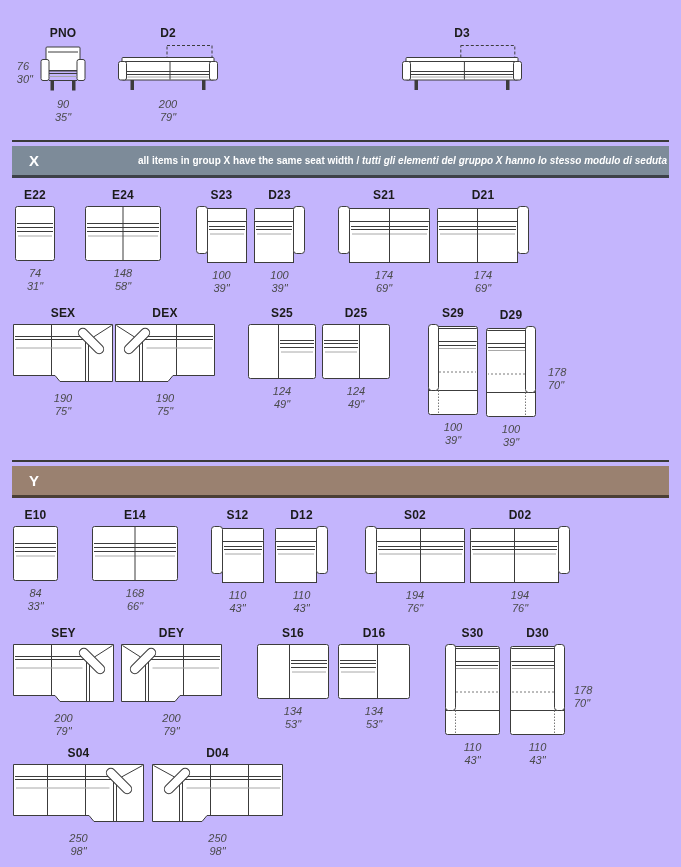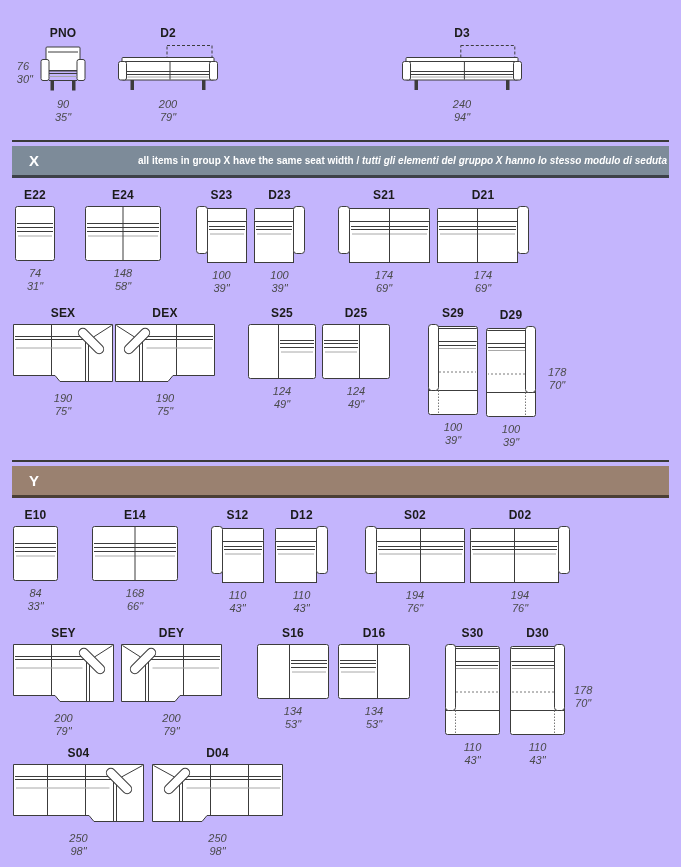--- a/index.html
+++ b/index.html
@@ -6,21 +6,21 @@
   html,body{background:#fff;}
   body{font-family:"Liberation Sans",sans-serif;}
   .page{position:relative;width:681px;height:867px;background:#c4b5fd;overflow:hidden;}
 
   .mod{position:absolute;text-align:center;}
   .mod-label{font-size:12px;font-weight:700;color:#1b1b1b;height:14px;line-height:14px;margin-bottom:4px;letter-spacing:.2px;}
   .mod-draw{display:flex;justify-content:center;}
   .mod-draw svg{display:block;}
   .mod-dims{margin-top:6px;font-size:11px;font-style:italic;color:#4a4a4a;line-height:13px;}
   .side-dim{position:absolute;right:100%;padding-right:7px;top:34px;font-size:11px;font-style:italic;color:#4a4a4a;line-height:13px;text-align:left;white-space:nowrap;}
-  .depth-dim{position:absolute;left:100%;padding-left:9px;top:58px;font-size:11px;font-style:italic;color:#4a4a4a;line-height:13px;text-align:center;white-space:nowrap;}
+  .depth-dim{position:absolute;left:100%;padding-left:9px;top:58px;font-size:11px;font-style:italic;color:#4a4a4a;line-height:13px;text-align:left;white-space:nowrap;}
 
   .sep{position:absolute;left:12px;width:657px;height:2px;background:#3a3a3a;}
   .banner{position:absolute;left:12px;width:657px;height:32px;display:flex;align-items:center;border-bottom:3px solid #3d4148;}
   .banner-letter{color:#fff;font-weight:700;font-size:15px;margin-left:17px;}
   .banner-desc{color:#fff;font-weight:700;font-size:10px;margin-left:auto;margin-right:2px;white-space:nowrap;}
   .banner-desc i{font-style:italic;}
   .banner-x{background:#7d8b99;}
   .banner-y{background:#9a8170;border-bottom-color:#4a3f35;}
 </style>
 </head>
@@ -88,24 +88,20 @@
           <rect x="0.5" y="17.5" width="8" height="18.5" rx="2" fill="#fff" stroke="#3c3c3c"></rect>
           <rect x="111.5" y="17.5" width="8" height="18.5" rx="2" fill="#fff" stroke="#3c3c3c"></rect>
           <line x1="8.5" y1="27.5" x2="111.5" y2="27.5" stroke="#3c3c3c" stroke-width="1"></line>
           <line x1="8.5" y1="30.5" x2="111.5" y2="30.5" stroke="#3c3c3c" stroke-width="1"></line>
           <line x1="9.5" y1="33" x2="110.5" y2="33" stroke="#a8a8a8" stroke-width="1"></line>
           <line x1="62.4" y1="17.5" x2="62.4" y2="35.5" stroke="#3c3c3c" stroke-width="1"></line>
           <rect x="13" y="36.5" width="2.5" height="9" rx="0" fill="#3c3c3c" stroke="#3c3c3c"></rect>
           <rect x="104.5" y="36.5" width="2.5" height="9" rx="0" fill="#3c3c3c" stroke="#3c3c3c"></rect>
         </svg>
       </div>
-    <div class="mod-dims">
-      <div>240</div>
-      <div>94"</div>
-    </div>
   </div>
 
   <div class="sep" style="top:140px"></div>
   <div class="banner banner-x" style="top: 146px; background: rgb(125, 139, 153);">
     <span class="banner-letter">X</span>
     <span class="banner-desc"><span>all items in group X have the same seat width / </span><i>tutti gli elementi del gruppo X hanno lo stesso modulo di seduta</i></span>
   </div>
 
   <div class="mod" style="left:15px;top:188px;width:40px">
     <div class="mod-label">E22</div>

